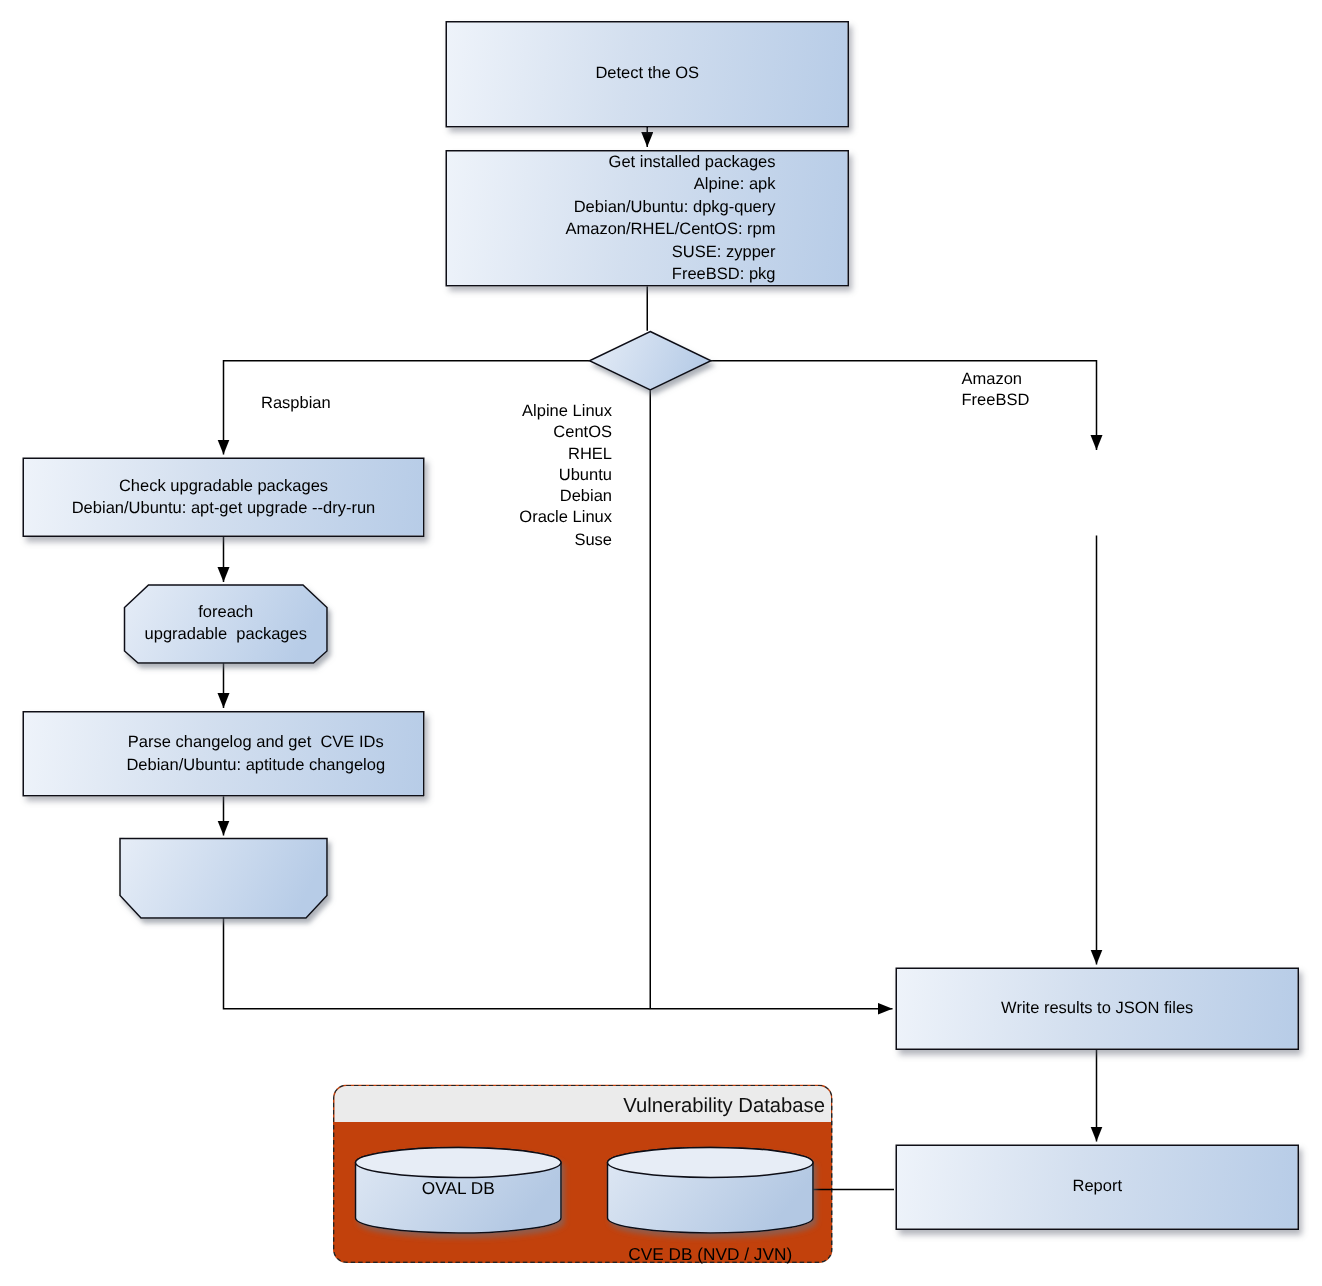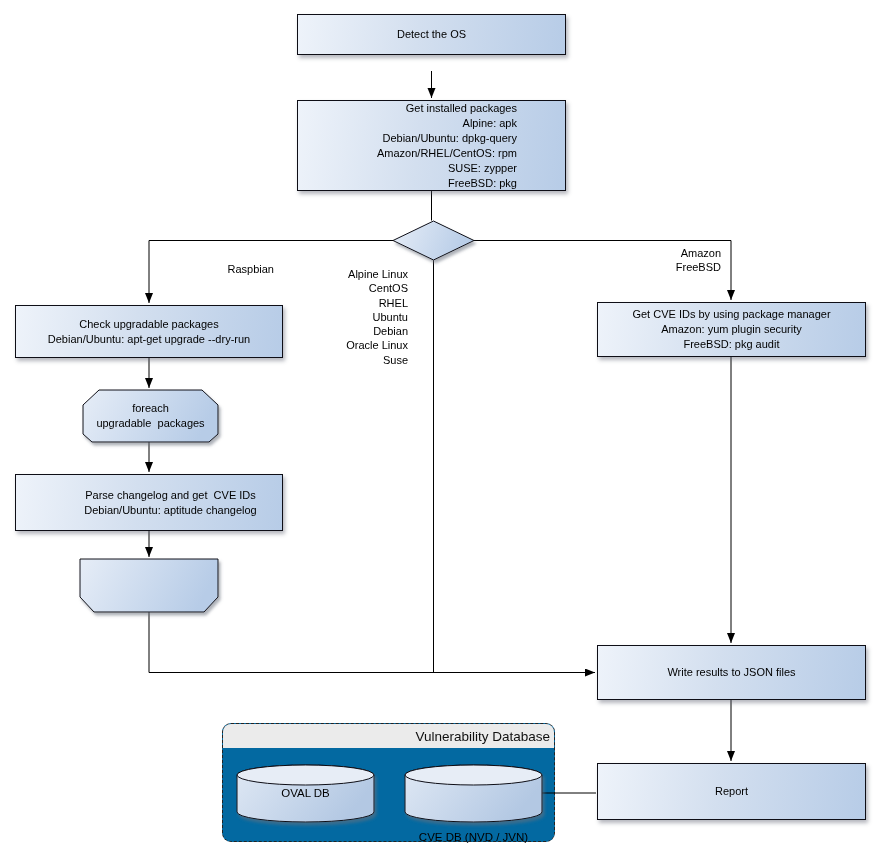--- a/index.html
+++ b/index.html
@@ -21,25 +21,25 @@
   }
   .align-right .txt{width:100%;text-align:right;padding-right:48px;box-sizing:border-box;}
   .shape-label{
     position:absolute;z-index:2;display:flex;align-items:center;justify-content:center;
     background:transparent;border:none;box-shadow:none;
   }
   .edge-label{
     position:absolute;z-index:2;font-size:11px;line-height:14.3px;
     white-space:pre-wrap;color:#000;
   }
-  .t-center{text-align:right;}
+  .t-center{text-align:left;}
   .t-right{text-align:right;}
   .group{
     position:absolute;left:222px;top:723px;width:333px;height:119px;
-    box-sizing:border-box;z-index:0;background:#0369a1;
+    box-sizing:border-box;z-index:0;background:#c2410c;
     border:1.5px dashed #242424;border-radius:9px;
   }
   .group-title-band{
     height:24px;background:#ebebeb;border-radius:8px 8px 0 0;
     display:flex;align-items:center;justify-content:flex-end;
     padding:0 4px;box-sizing:border-box;
   }
   .group-title{font-size:13.5px;color:#101010;}
   .cyl-label{font-size:11.5px;text-align:right;}
 </style>
@@ -97,21 +97,21 @@
       <path d="M237,775 A68.5,10 0 0 1 374,775 L374,812 A68.5,10 0 0 1 237,812 Z" fill="url(#gCyl)" stroke="#0e0e16" stroke-width="1"></path>
       <ellipse cx="305.5" cy="775" rx="68.5" ry="10" fill="#e7edf6" stroke="#0e0e16" stroke-width="1"></ellipse>
     </g>
 
     <g filter="url(#ds)">
       <path d="M405,775 A68.5,10 0 0 1 542,775 L542,812 A68.5,10 0 0 1 405,812 Z" fill="url(#gCyl)" stroke="#0e0e16" stroke-width="1"></path>
       <ellipse cx="473.5" cy="775" rx="68.5" ry="10" fill="#e7edf6" stroke="#0e0e16" stroke-width="1"></ellipse>
     </g>
   </svg>
 
-  <div class="node" style="left:297px;top:14px;width:269px;height:41px;">
+  <div class="node" style="left:297px;top:14px;width:269px;height:71px;">
     <div class="txt">Detect the OS</div>
   </div>
 
   <div class="node align-right" style="left:297px;top:100px;width:269px;height:91px;">
     <div class="txt">Get installed packages
 Alpine: apk
 Debian/Ubuntu: dpkg-query
 Amazon/RHEL/CentOS: rpm
 SUSE: zypper
 FreeBSD: pkg</div>
@@ -120,25 +120,20 @@
   <div class="node" style="left:15px;top:305px;width:268px;height:53px;">
     <div class="txt">Check upgradable packages
 Debian/Ubuntu: apt-get upgrade --dry-run</div>
   </div>
 
   <div class="node" style="left:15px;top:474px;width:268px;height:57px;padding-left:43px;">
     <div class="txt">Parse changelog and get  CVE IDs
 Debian/Ubuntu: aptitude changelog</div>
   </div>
 
-  <div class="node" style="left:597px;top:302px;width:269px;height:55px;">
-    <div class="txt">Get CVE IDs by using package manager
-Amazon: yum plugin security
-FreeBSD: pkg audit</div>
-  </div>
 
   <div class="node" style="left:597px;top:645px;width:269px;height:55px;">
     <div class="txt">Write results to JSON files</div>
   </div>
 
   <div class="node" style="left:597px;top:763px;width:269px;height:57px;">
     <div class="txt">Report</div>
   </div>
 
   <div class="node shape-label" style="left:83px;top:390px;width:135px;height:52px;">

